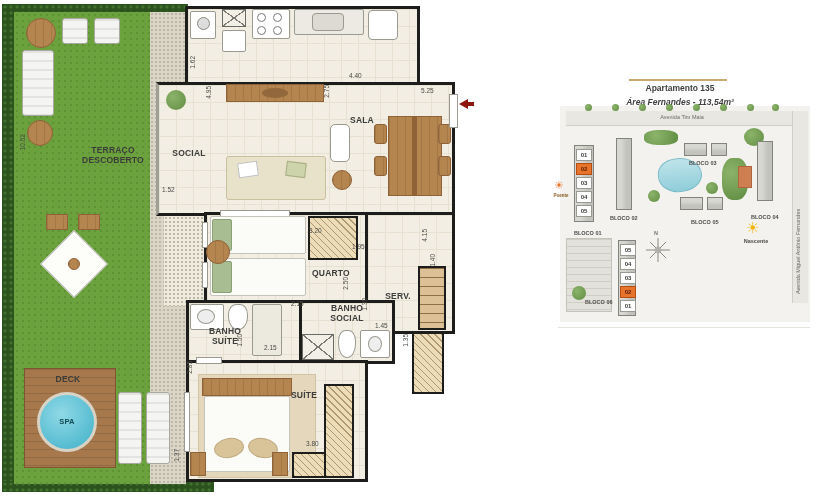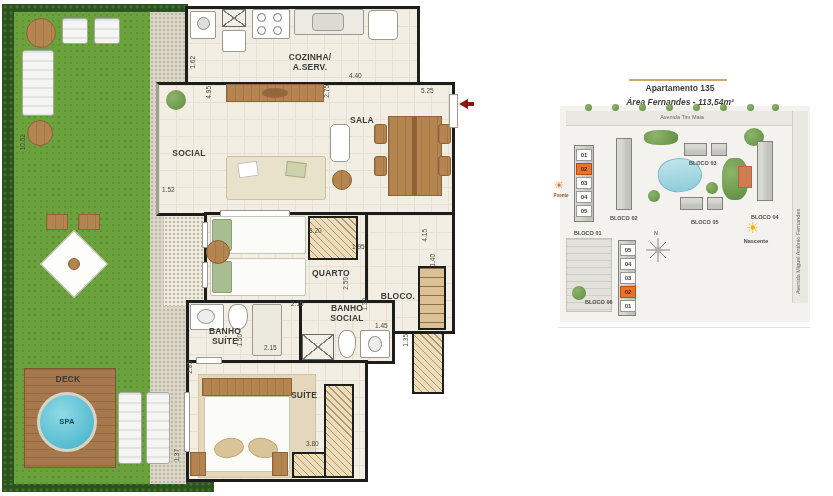--- a/index.html
+++ b/index.html
@@ -48,20 +48,22 @@
   <div class="gravel" style="left:150px;top:12px;width:36px;height:72px"></div>
   <div class="gravel" style="left:150px;top:304px;width:36px;height:180px"></div>
   <div class="gravel" style="left:164px;top:212px;width:42px;height:94px;background-color:#efeade"></div>
 
   <div class="wood" style="left:26px;top:18px;width:30px;height:30px;border-radius:50%"></div>
   <div class="lounge" style="left:62px;top:18px;width:26px;height:26px"></div>
   <div class="lounge" style="left:94px;top:18px;width:26px;height:26px"></div>
   <div class="lounge" style="left:22px;top:50px;width:32px;height:66px"></div>
   <div class="wood" style="left:27px;top:120px;width:26px;height:26px;border-radius:50%"></div>
   <span class="dim v" style="left:19px;top:134px">10.52</span>
+  <span class="rlabel" style="left:58px;top:145px;width:110px">TERRAÇO
+DESCOBERTO</span>
   <div class="wood" style="left:46px;top:214px;width:22px;height:16px"></div>
   <div class="wood" style="left:78px;top:214px;width:22px;height:16px"></div>
   <div style="left:50px;top:240px;width:48px;height:48px;background:#fdfdfa;border:1px solid #b8b8b0;transform:rotate(45deg)"></div>
   <div class="wood" style="left:68px;top:258px;width:12px;height:12px;border-radius:50%"></div>
 
   <div class="deck" style="left:24px;top:368px;width:92px;height:100px"></div>
   <span class="rlabel" style="left:46px;top:374px;width:44px">DECK</span>
   <div style="left:37px;top:392px;width:60px;height:60px;border-radius:50%;border:3px solid #d8d3c5;background:radial-gradient(circle at 40% 35%,#8fd9e6,#3fb0c8)"></div>
   <span class="rlabel" style="left:37px;top:417px;width:60px;font-size:7.5px;color:#114a55">SPA</span>
   <div class="lounge" style="left:118px;top:392px;width:24px;height:72px"></div>
@@ -80,22 +82,20 @@
   <div class="xbox" style="left:222px;top:9px;width:24px;height:18px"></div>
   <div class="fixt" style="left:222px;top:30px;width:24px;height:22px"></div>
   <div class="fixt" style="left:252px;top:9px;width:38px;height:30px"></div>
   <div style="left:257px;top:13px;width:9px;height:9px;border-radius:50%;border:1.5px solid #777"></div>
   <div style="left:273px;top:13px;width:9px;height:9px;border-radius:50%;border:1.5px solid #777"></div>
   <div style="left:257px;top:26px;width:9px;height:9px;border-radius:50%;border:1.5px solid #777"></div>
   <div style="left:273px;top:26px;width:9px;height:9px;border-radius:50%;border:1.5px solid #777"></div>
   <div class="fixt" style="left:294px;top:9px;width:70px;height:26px;background:#eceae2"></div>
   <div class="fixt" style="left:312px;top:13px;width:32px;height:18px;border-radius:4px;background:#dcdad2"></div>
   <div class="fixt" style="left:368px;top:10px;width:30px;height:30px;border-radius:4px"></div>
-  <span class="rlabel" style="left:268px;top:52px;width:84px">COZINHA/
-A.SERV.</span>
   <span class="dim" style="left:349px;top:72px">4.40</span>
   <span class="dim v" style="left:189px;top:56px">1.62</span>
 
   <div class="tree" style="left:166px;top:90px;width:20px;height:20px"></div>
   <div class="wood" style="left:226px;top:84px;width:98px;height:18px"></div>
   <div style="left:262px;top:88px;width:26px;height:10px;border-radius:50%;background:#93683d"></div>
   <span class="rlabel" style="left:160px;top:148px;width:58px">SOCIAL</span>
   <span class="dim" style="left:162px;top:186px">1.52</span>
   <span class="dim v" style="left:205px;top:86px">4.95</span>
   <span class="dim v" style="left:323px;top:85px">2.75</span>
@@ -127,21 +127,21 @@
   <div class="wood" style="left:206px;top:240px;width:24px;height:24px;border-radius:50%"></div>
   <div class="hatch" style="left:308px;top:216px;width:50px;height:44px"></div>
   <span class="dim" style="left:309px;top:227px">3.20</span>
   <span class="dim" style="left:352px;top:243px">1.95</span>
   <span class="rlabel" style="left:305px;top:268px;width:52px">QUARTO</span>
   <span class="dim v" style="left:342px;top:277px">2.50</span>
 
   <span class="dim v" style="left:421px;top:229px">4.15</span>
   <span class="dim v" style="left:429px;top:254px">1.40</span>
   <div class="shelves" style="left:418px;top:266px;width:28px;height:64px"></div>
-  <span class="rlabel" style="left:378px;top:291px;width:40px">BLOCO.</span>
+  <span class="rlabel" style="left:378px;top:291px;width:40px">SERV.</span>
   <span class="dim" style="left:375px;top:322px">1.45</span>
   <div class="hatch" style="left:412px;top:332px;width:32px;height:62px"></div>
   <span class="dim v" style="left:402px;top:334px">1.35</span>
 
   <span class="dim" style="left:291px;top:300px">2.15</span>
   <span class="dim v" style="left:361px;top:298px">1.30</span>
   <span class="rlabel" style="left:316px;top:303px;width:62px">BANHO
 SOCIAL</span>
   <div class="xbox" style="left:302px;top:334px;width:32px;height:26px"></div>
   <div class="fixt" style="left:338px;top:330px;width:18px;height:28px;border-radius:40% 40% 50% 50%"></div>

